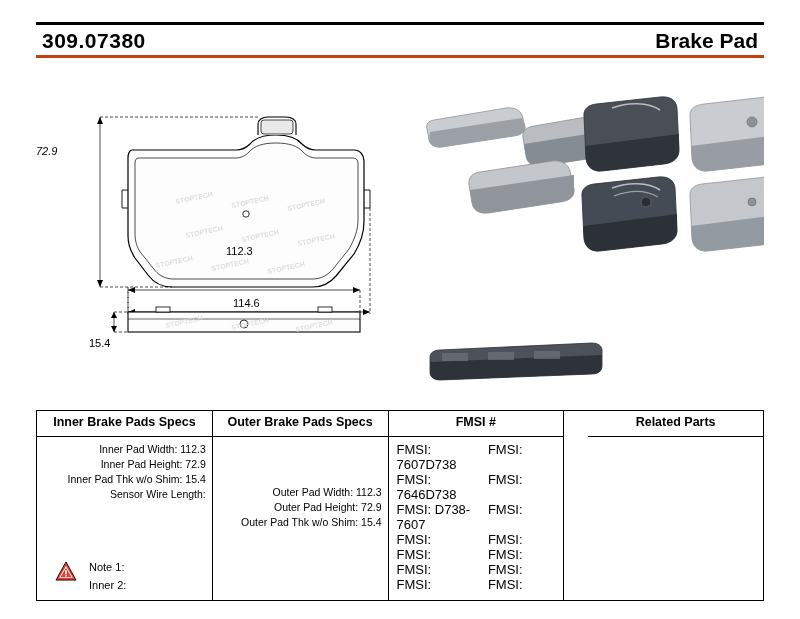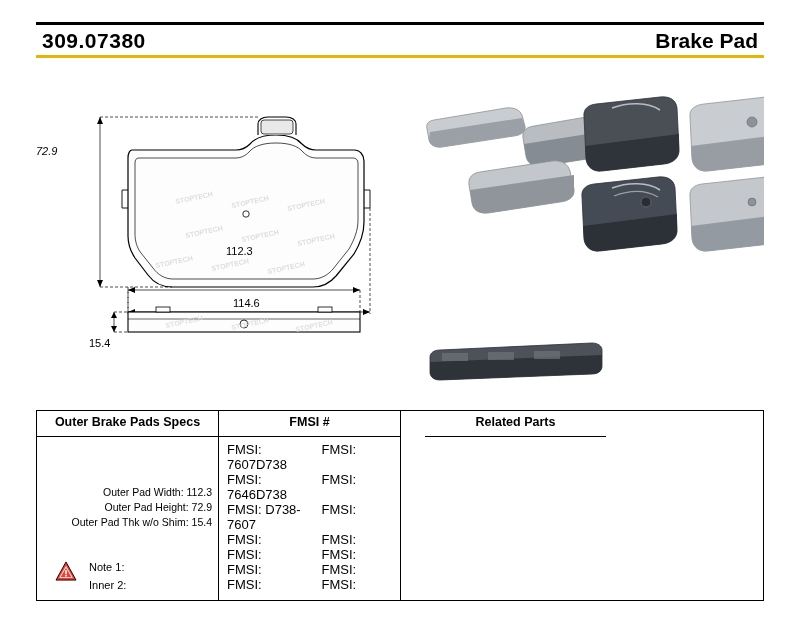--- a/index.html
+++ b/index.html
@@ -16,21 +16,21 @@
     background: #fff;
     overflow: hidden;
   }
 
   
   .header {
     position: absolute;
     left: 36px; top: 22px;
     width: 728px; height: 36px;
     border-top: 3px solid #000;
-    border-bottom: 3px solid #eab308;
+    border-bottom: 3px solid #c2410c;
     display: flex;
     align-items: center;
     justify-content: space-between;
   }
   .part-number {
     font-size: 21px;
     font-weight: bold;
     letter-spacing: 0.5px;
     padding-left: 6px;
     line-height: 1;
@@ -302,20 +302,29 @@
 
     
     <div class="dim-label" style="left:0px; top:83px;font-style:italic;">72.9</div>
     <div class="dim-label" style="left:190px; top:183px;">112.3</div>
     <div class="dim-label" style="left:197px; top:235px;">114.6</div>
     <div class="dim-label" style="left:53px; top:275px;">15.4</div>
   </div>
 
   <div class="spec-table">
 
+    <div class="spec-col c1">
+      <div class="spec-head">Inner Brake Pads Specs</div>
+      <div class="spec-body right">
+        <div class="spec-row">Inner Pad Width: 112.3</div>
+        <div class="spec-row">Inner Pad Height: 72.9</div>
+        <div class="spec-row">Inner Pad Thk w/o Shim: 15.4</div>
+        <div class="spec-row">Sensor Wire Length:</div>
+      </div>
+    </div>
 
     <div class="spec-col c2">
       <div class="spec-head">Outer Brake Pads Specs</div>
       <div class="spec-body right">
         <div class="spec-row">Outer Pad Width: 112.3</div>
         <div class="spec-row">Outer Pad Height: 72.9</div>
         <div class="spec-row">Outer Pad Thk w/o Shim: 15.4</div>
       </div>
     </div>
 

